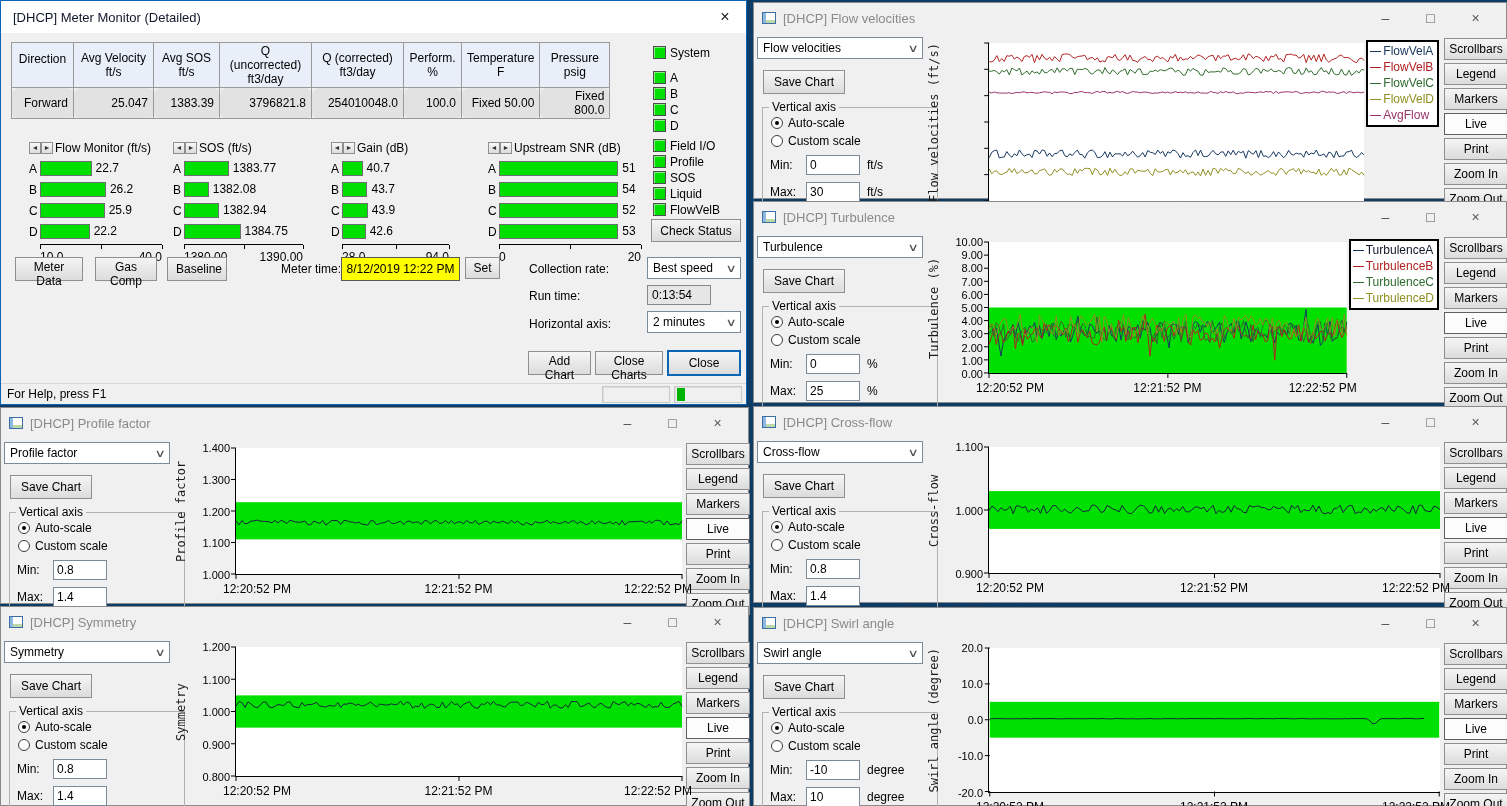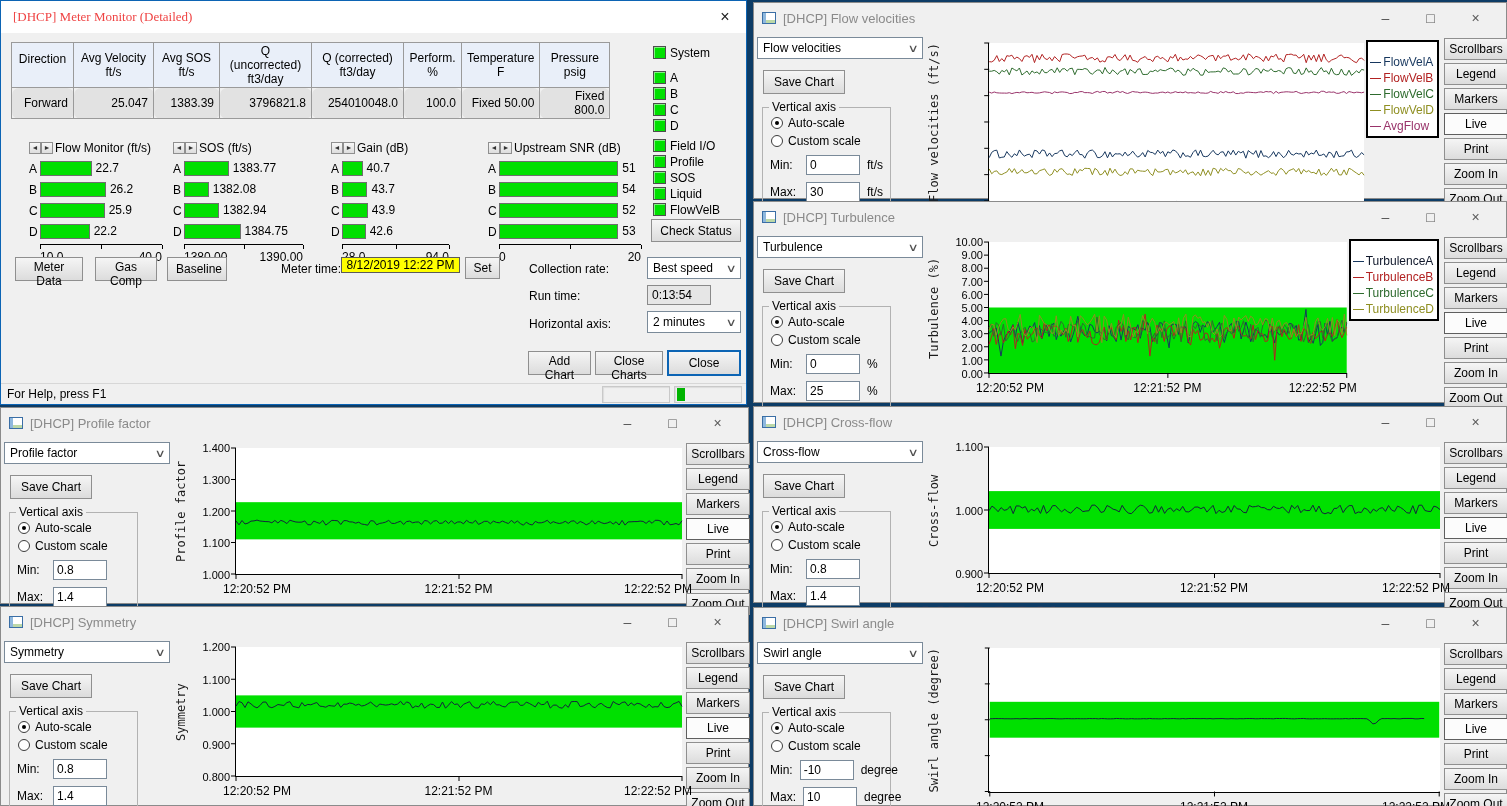--- a/index.html
+++ b/index.html
@@ -15,41 +15,41 @@
   .win { position:absolute; background:#f0f0f0; z-index:1; }
   .cwin { border:1px solid #8b8b8b; }
   .mwin { left:0; top:0; width:747px; height:405px; border:1px solid #0c64b4; }
 
   
   .titlebar { height:30px; display:flex; align-items:center; padding:0 8px; position:relative; }
   .mwin .titlebar { background:#ffffff; height:32px; }
   .wicon { width:14px; height:12px; background:#fff; border:1px solid #3a6ea5;
            box-shadow:inset 3px 0 0 #8fb8de, inset 0 -3px 0 #bcd8a8; flex:none; }
   .wtitle { color:#8a8a8a; font-size:13px; margin-left:7px; flex:1; white-space:nowrap; overflow:hidden; }
-  .mwin .wtitle { color:#ef4444; margin-left:4px;font-family:Liberation Serif, serif; }
+  .mwin .wtitle { color:#0f172a; margin-left:4px; }
   .wbtns { display:flex; gap:0; color:#5a5a5a; }
   .wbtn { width:45px; text-align:center; font-size:14px; cursor:default; }
   .mclose { position:absolute; right:10px; top:7px; font-size:16px; color:#222; width:22px; text-align:center; }
 
   
   .btn { background:linear-gradient(#f5f5f5,#dcdcdc); border:1px solid #8f8f8f;
          font:12px "Liberation Sans",sans-serif; padding:2px 8px; color:#000; }
   .btn.pressed { background:#fcfcfc; border:1px solid #5f5f5f; }
   .combo { background:#fff; border:1px solid #7a8a99; height:22px; display:flex;
            align-items:center; justify-content:space-between; padding:0 5px; }
   .chev { color:#505050; font-size:11px; transform:scaleX(1.4); }
   .tinp { border:1px solid #7a8a99; background:#fff; font:12px "Liberation Sans",sans-serif;
           padding:0 3px; height:20px; }
 
   
   .cw-content { display:flex; height:calc(100% - 31px); align-items:stretch; }
   .cw-left { width:172px; flex:none; padding:4px 0 0 3px; }
   .cw-left .combo { width:166px; }
   .savechart { margin:11px 0 0 6px; height:24px; padding:2px 10px; }
-  .vax { position:relative; border:1px solid #b2b2b2; margin:13px 0 0 5px; width:129px; padding:7px 0 7px 7px; }
+  .vax { position:relative; border:1px solid #b2b2b2; margin:13px 0 0 5px; width:176px; padding:7px 0 7px 7px; }
   .vax-label { position:absolute; top:-8px; left:6px; background:#f0f0f0; padding:0 3px; }
   .radio { display:flex; align-items:center; gap:5px; margin:1px 0 4px 1px; }
   .rdot { width:12px; height:12px; border-radius:50%; border:1px solid #3c3c3c; background:#fff; position:relative; flex:none; }
   .rdot.sel::after { content:""; position:absolute; inset:3px; border-radius:50%; background:#000; }
   .axrow { display:flex; align-items:center; gap:7px; margin-top:7px; }
   .axlab { width:29px; }
   .axinp { width:54px; height:20px; }
   .axunit { white-space:nowrap; }
   .introw { display:flex; align-items:center; gap:4px; margin-top:8px; }
   .intinp { width:26px; height:20px; }
@@ -63,21 +63,21 @@
   .yticks { grid-column:2; grid-row:1; position:relative; font:11px "Liberation Sans",sans-serif; }
   .ytick { position:absolute; right:5px; transform:translateY(-50%); white-space:nowrap; }
   .plotwrap { grid-column:3; grid-row:1; position:relative; background:#fff;
               border-left:1px solid #000; border-bottom:1px solid #000; }
   .plotwrap svg { position:absolute; left:0; top:0; width:100%; height:100%; overflow:visible; }
   .xlabels { grid-column:3; grid-row:2; position:relative; }
   .xl { position:absolute; top:7px; white-space:nowrap; }
   .xl0 { left:-12px; } .xl1 { left:50%; transform:translateX(-50%); } .xl2 { right:-10px; }
 
   .cw-legend { flex:none; padding:7px 1px 0 2px; }
-  .legendbox { border:2px solid #000; background:#fff; padding:12px 3px 2px 2px; }
+  .legendbox { border:2px solid #000; background:#fff; padding:1px 3px 2px 2px; }
   .litem { display:flex; align-items:center; gap:2px; white-space:nowrap; height:16px; }
   .ldash { width:11px; height:0; border-top:1px solid; flex:none; }
   .cw-buttons { width:66px; flex:none; display:flex; flex-direction:column; gap:3px; padding:5px 1px 0 4px; }
   .cw-buttons .btn { width:64px; padding:3px 0; text-align:center; }
 
   
   .mtable { position:absolute; left:10px; top:41px; border-collapse:collapse; }
   .mtable th, .mtable td { border:1px solid #9a9a9a; font-weight:normal; padding:1px 5px; }
   .mtable th { background:#e9eff9; text-align:center; height:30px; }
   .mtable td { background:#e2e2e2; text-align:right; height:17px;border-radius:7px; }
@@ -95,21 +95,21 @@
   .baxis { margin-left:11px; border-top:1px solid #000; height:5px; margin-top:5px; position:relative; }
   .baxis i { position:absolute; top:0; width:1px; height:4px; background:#000; }
   .balabels { display:flex; justify-content:space-between; margin-left:11px; margin-top:1px; }
   .leds { position:absolute; left:652px; top:44px; }
   .ledrow { display:flex; align-items:center; gap:4px; height:15px; margin-bottom:1px; }
   .led { width:13px; height:13px; background:#00e000; border:1px solid #4d4d4d;
          box-shadow:inset 1px 1px 0 rgba(255,255,255,.5); flex:none; }
   .gap10 { margin-bottom:10px; } .gap5 { margin-bottom:5px; }
   .checkstatus { position:absolute; left:650px; top:218px; width:90px; height:23px; }
   .mt-label { position:absolute; white-space:nowrap; }
-  .meter-time { position:absolute; left:340px; top:256px; width:119px; height:16px;
+  .meter-time { position:absolute; left:340px; top:256px; width:119px; height:24px;
                 background:#ffff00; border:1px solid #5a5a5a; text-align:center; font:12px "Liberation Sans",sans-serif; }
   .runfield { position:absolute; left:646px; top:284px; width:64px; height:20px;
               background:#e6e6e6; border:1px solid #8a8a8a; padding:2px 4px; }
   .statusbar { position:absolute; left:0; right:0; bottom:0; height:21px; background:#f0f0f0;
                border-top:1px solid #d7d7d7; }
   .sbtext { position:absolute; left:6px; top:3px; }
   .sbp { position:absolute; top:2px; height:17px; border:1px solid #c9c9c9; box-shadow:inset 1px 1px 1px #dcdcdc; }
   .sbgreen { position:absolute; left:2px; top:1px; bottom:1px; width:8px; background:#00b400; }
 </style>
 </head>
@@ -946,20 +946,27 @@
         <div class="axrow">
           <span class="axlab">Max:</span>
           <input class="tinp axinp" readonly="" value="10" style="">
           <span class="axunit">degree</span>
         </div>
 
       </div>
     </div>
     <div class="cw-chart">
       <div class="ylab">Swirl angle (degree)</div>
+      <div class="yticks">
+          <span class="ytick" style="top: 0%;">20.0</span>
+          <span class="ytick" style="top: 25%;">10.0</span>
+          <span class="ytick" style="top: 50%;">0.0</span>
+          <span class="ytick" style="top: 75%;">-10.0</span>
+          <span class="ytick" style="top: 100%;">-20.0</span>
+        </div>
       <div class="plotwrap">
           <svg viewBox="0 0 451 144">
             <rect x="0" y="54" width="451" height="36" fill="#00e000"></rect>
             <line x1="-5" x2="0" y1="0" y2="0" stroke="#000"></line>
             <line x1="-5" x2="0" y1="36" y2="36" stroke="#000"></line>
             <line x1="-5" x2="0" y1="72" y2="72" stroke="#000"></line>
             <line x1="-5" x2="0" y1="108" y2="108" stroke="#000"></line>
             <line x1="-5" x2="0" y1="144" y2="144" stroke="#000"></line>
             <line x1="0" x2="0" y1="144" y2="149" stroke="#000"></line>
             <line x1="225.5" x2="225.5" y1="144" y2="149" stroke="#000"></line>

